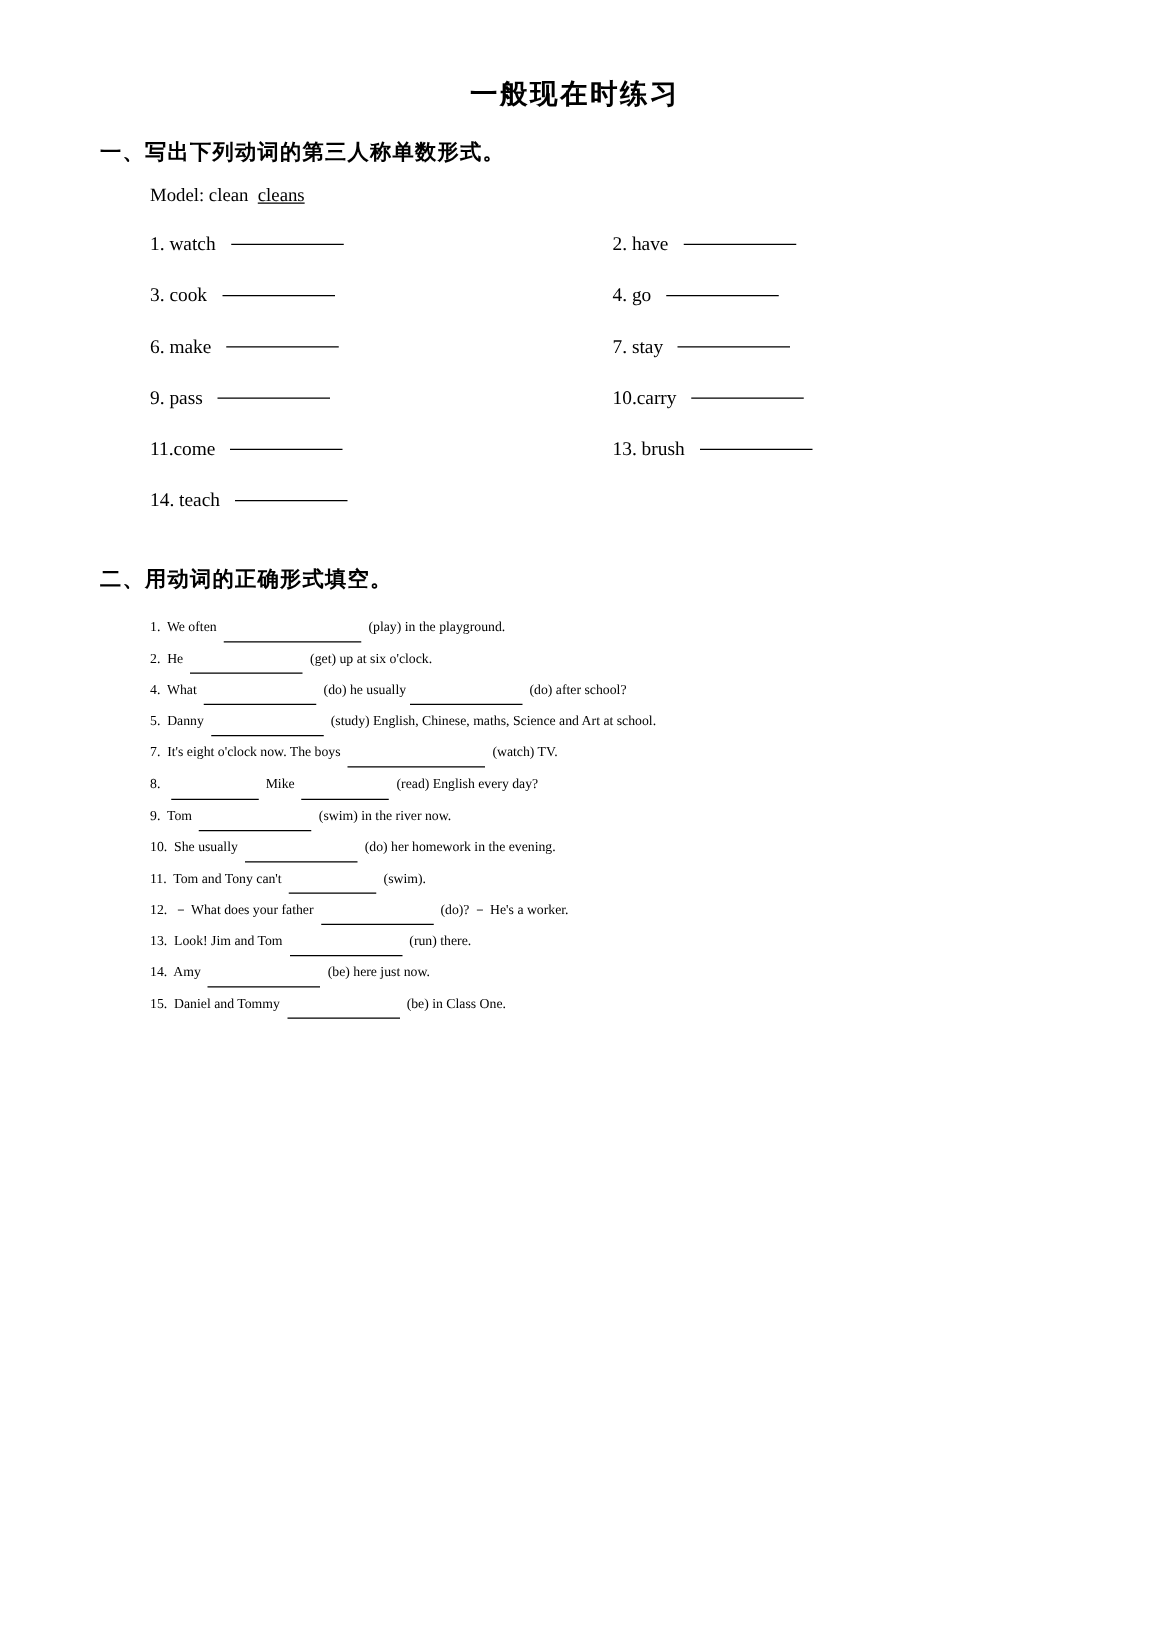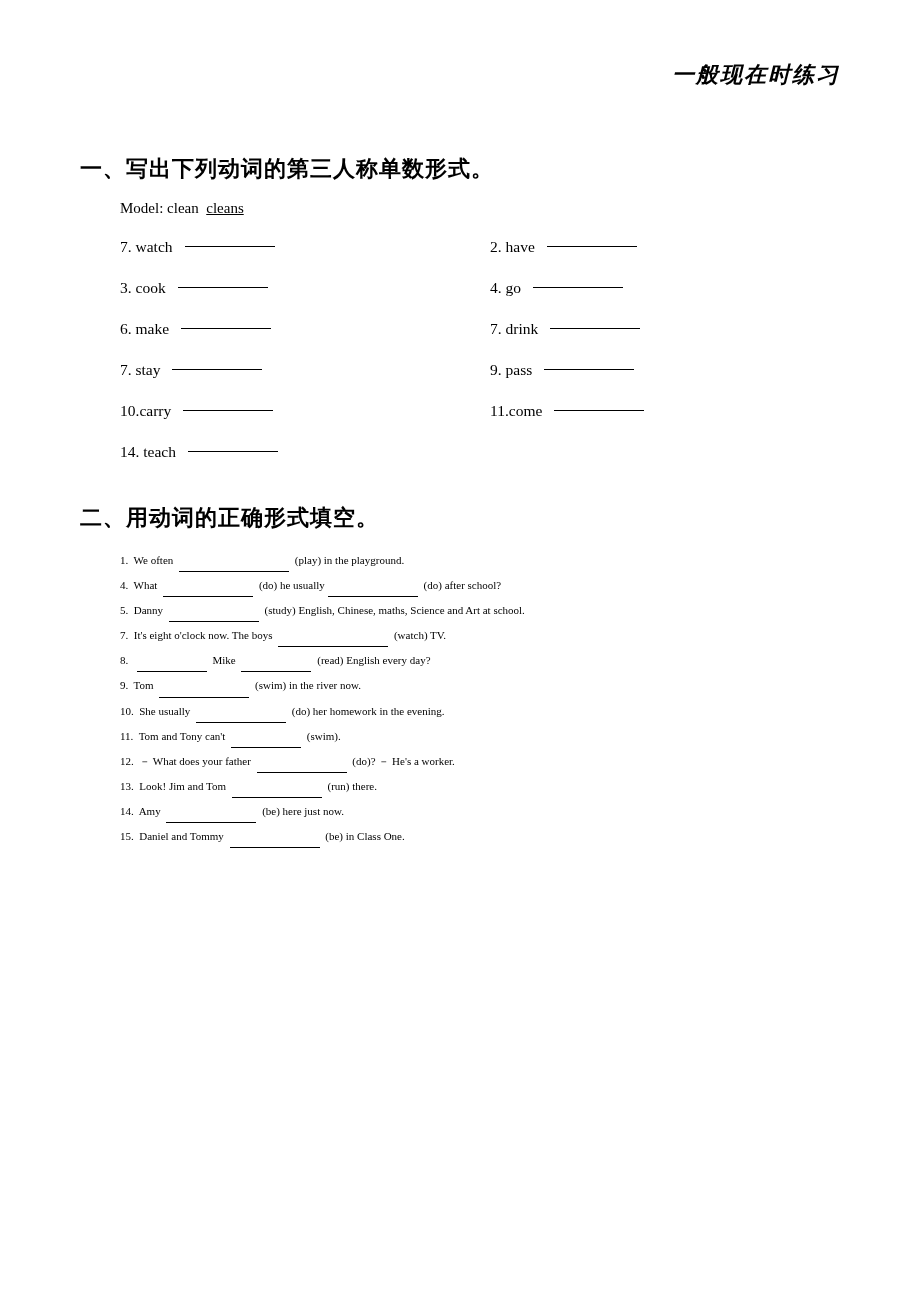--- a/index.html
+++ b/index.html
@@ -10,29 +10,28 @@
     body {
       background: #fff;
       font-family: "SimSun", "宋体", serif;
       font-size: 16px;
       color: #000;
       width: 920px;
       min-height: 1302px;
       padding: 60px 80px;
     }
     .page-title {
-      text-align: right;
+      text-align: center;
       font-size: 22px;
       font-weight: bold;
-      margin-bottom: 64px;
+      margin-bottom: 20px;
       letter-spacing: 2px;
-      font-style: italic;
     }
     .section-title {
-      font-size: 22px;
+      font-size: 17px;
       font-weight: bold;
       margin-bottom: 16px;
       letter-spacing: 1px;
     }
     .section {
       margin-bottom: 36px;
     }
     .model-line {
       margin-left: 40px;
       margin-bottom: 14px;
@@ -87,72 +86,75 @@
 
 <div class="page-title">一般现在时练习</div>
 
 <div class="section">
   <div class="section-title">一、写出下列动词的第三人称单数形式。</div>
   <div class="model-line">
     <span>Model:  clean</span>&nbsp;&nbsp;<span class="model-answer">cleans</span>
   </div>
   <div class="two-col-grid">
     <div class="fill-item">
-      <span>7. watch</span>
+      <span>1. watch</span>
       <span class="blank-line"></span>
     </div>
     <div class="fill-item">
       <span>2. have</span>
       <span class="blank-line"></span>
     </div>
     <div class="fill-item">
       <span>3. cook</span>
       <span class="blank-line"></span>
     </div>
     <div class="fill-item">
       <span>4. go</span>
       <span class="blank-line"></span>
     </div>
     <div class="fill-item">
       <span>6. make</span>
       <span class="blank-line"></span>
     </div>
     <div class="fill-item">
-      <span>7. drink</span>
-      <span class="blank-line"></span>
-    </div>
-    <div class="fill-item">
       <span>7. stay</span>
       <span class="blank-line"></span>
     </div>
     <div class="fill-item">
       <span>9. pass</span>
       <span class="blank-line"></span>
     </div>
     <div class="fill-item">
       <span>10.carry</span>
       <span class="blank-line"></span>
     </div>
     <div class="fill-item">
       <span>11.come</span>
       <span class="blank-line"></span>
     </div>
     <div class="fill-item">
+      <span>13. brush</span>
+      <span class="blank-line"></span>
+    </div>
+    <div class="fill-item">
       <span>14. teach</span>
       <span class="blank-line"></span>
     </div>
   </div>
 </div>
 
 <div class="section section2">
   <div class="section-title">二、用动词的正确形式填空。</div>
   <div class="exercise-list">
 
     <div class="exercise-item">
       1.&nbsp; We often <span class="blank blank-lg"></span> (play) in the playground.
+    </div>
+    <div class="exercise-item">
+      2.&nbsp; He <span class="blank blank-md"></span> (get) up at six o'clock.
     </div>
     <div class="exercise-item">
       4.&nbsp; What <span class="blank blank-md"></span> (do) he usually<span class="blank blank-md"></span> (do) after school?
     </div>
     <div class="exercise-item">
       5.&nbsp; Danny <span class="blank blank-md"></span> (study) English, Chinese, maths, Science and Art at school.
     </div>
     <div class="exercise-item">
       7.&nbsp; It's eight o'clock now.  The boys <span class="blank blank-lg"></span> (watch) TV.
     </div>

